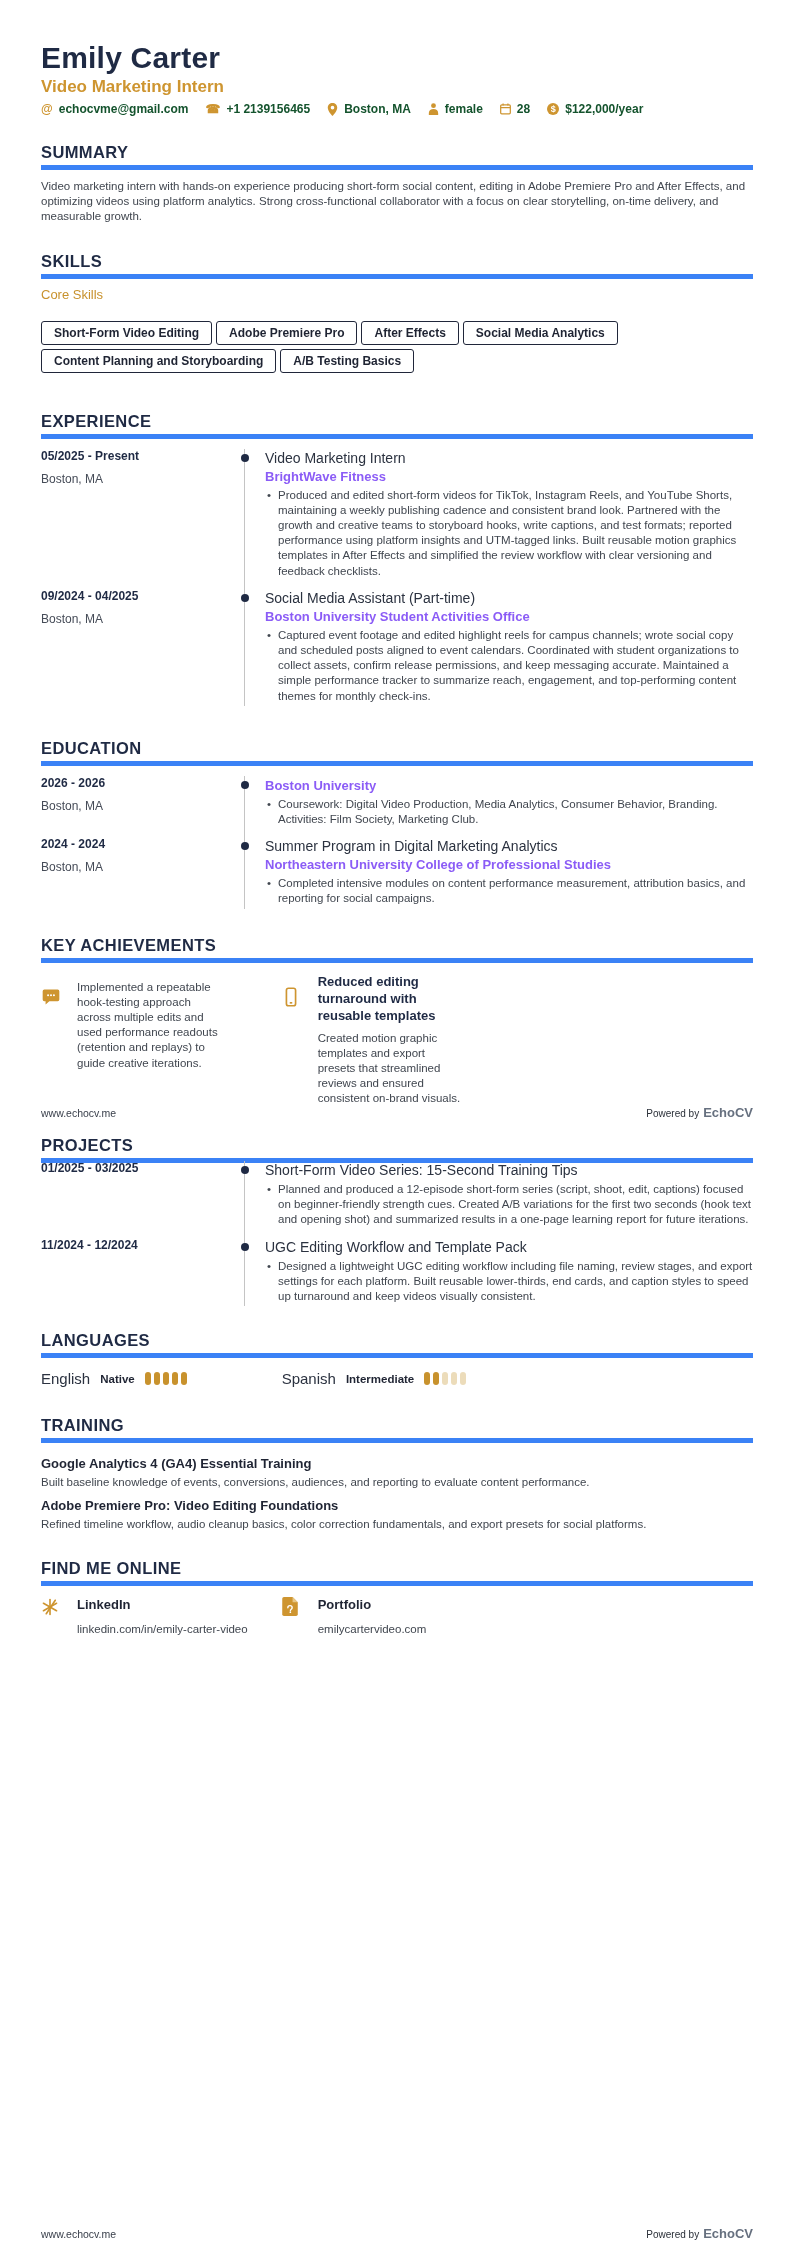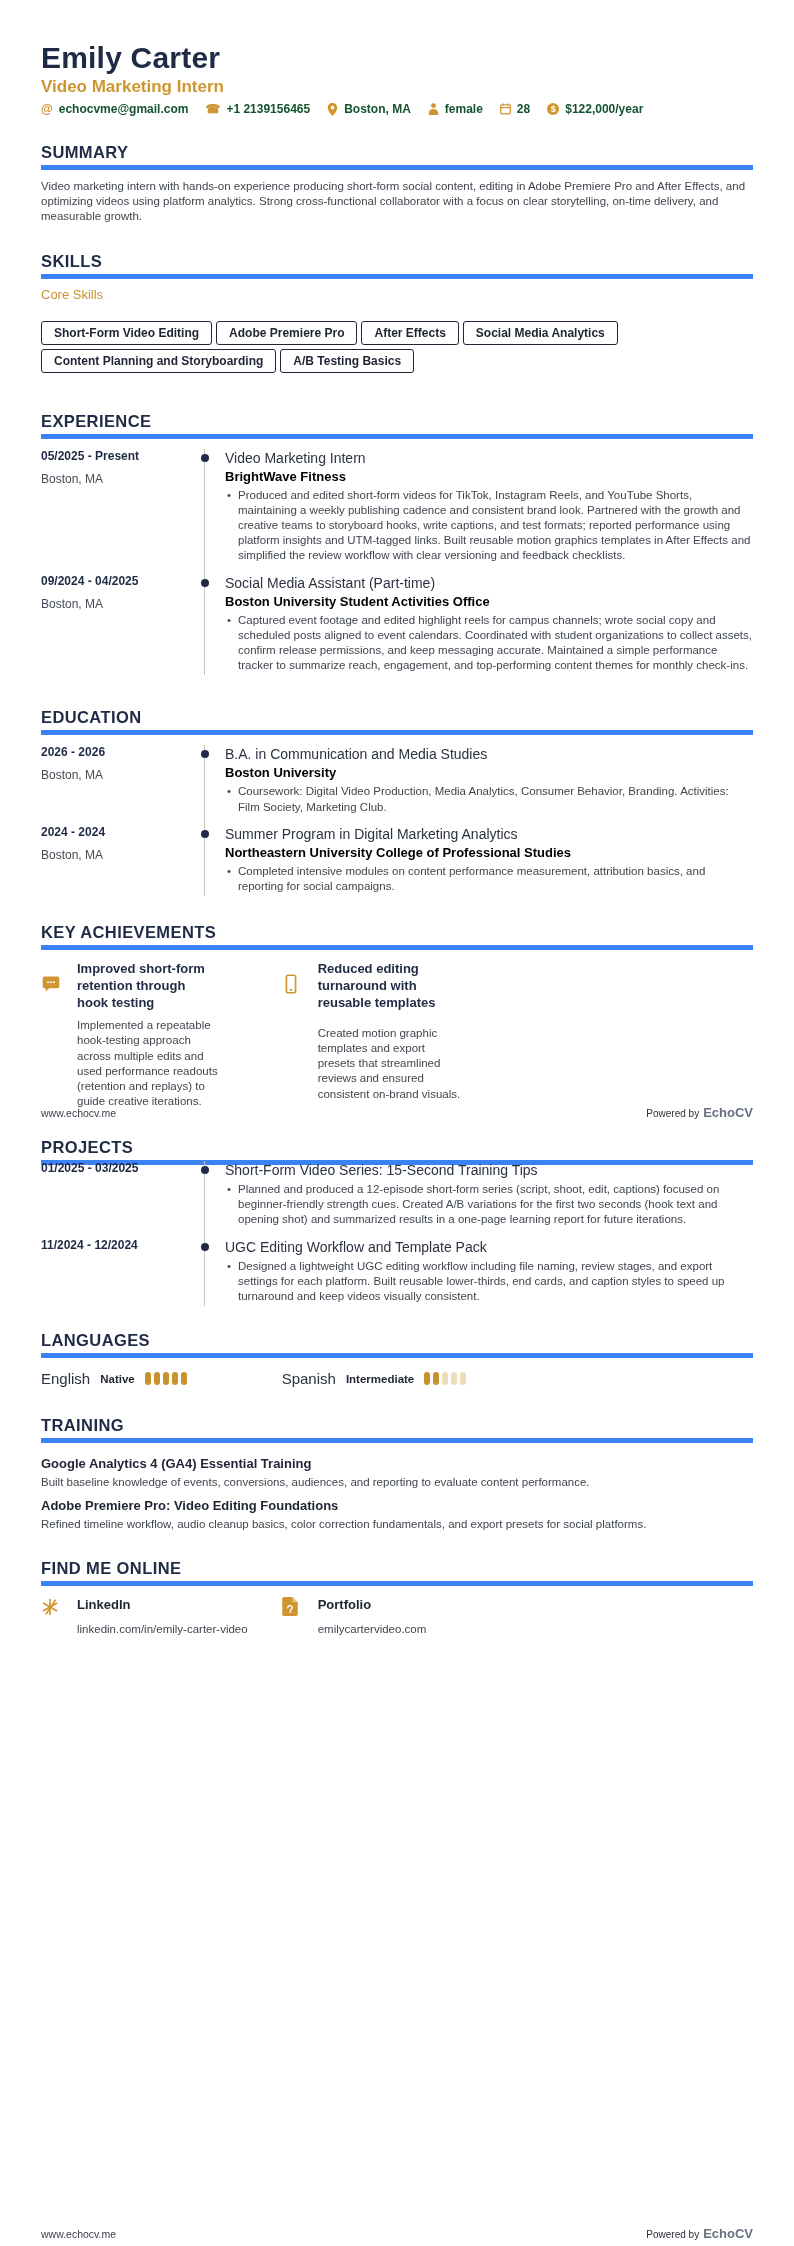--- a/index.html
+++ b/index.html
@@ -29,28 +29,28 @@
     padding-bottom:5px;border-bottom:5px solid #3b82f6;margin:0;
   }
   .summary-text{margin-top:9px;font-size:11.5px;line-height:15.2px;color:#40464f;}
   
   .skill-group{margin-top:8px;font-size:13px;line-height:16px;color:#c8922d;}
   .chips{margin-top:18px;display:flex;flex-wrap:wrap;gap:4px;max-width:712px;}
   .chip{border:1px solid #20263a;border-radius:3px;padding:5px 12px;font-size:12px;
     font-weight:bold;color:#1f2433;line-height:12px;background:#fff;}
   
   .entries{margin-top:10px;}
-  .t-entry{display:grid;grid-template-columns:163px 1fr;}
+  .t-entry{display:grid;grid-template-columns:163px 1fr;gap:40px;}
   .t-meta .dates{font-size:12px;font-weight:bold;color:#1f2a44;line-height:14px;}
   .t-meta .loc{margin-top:9px;font-size:12px;color:#454b57;line-height:14px;}
   .t-body{position:relative;border-left:1px solid #c4c4c4;padding:0 0 10px 20px;}
   .t-entry:last-child .t-body{padding-bottom:2px;}
   .t-dot{position:absolute;left:-4.5px;top:5px;width:8px;height:8px;border-radius:50%;background:#1f2a44;}
   .t-title{font-size:14px;line-height:18px;color:#2b3240;}
-  .t-company{margin-top:1px;font-size:13px;line-height:17px;font-weight:bold;color:#000000;}
+  .t-company{margin-top:1px;font-size:13px;line-height:17px;font-weight:bold;color:#8b5cf6;}
   .t-bullet{margin-top:3px;font-size:11.5px;line-height:15.2px;color:#40464f;
     padding-left:13px;position:relative;}
   .t-bullet::before{content:"•";position:absolute;left:2px;top:0;color:#40464f;}
   
   .grid3{margin-top:10px;display:grid;grid-template-columns:repeat(3,1fr);column-gap:10px;}
   .ach-item{display:grid;grid-template-columns:36px 1fr;column-gap:0;align-items:start;padding-right:52px;}
   .ach-icon{color:#ce9530;padding-top:14px;}
   .ach-title{font-size:13px;line-height:17px;font-weight:bold;color:#1f2a44;}
   .ach-text{margin-top:7px;font-size:11.5px;line-height:15.2px;color:#40464f;grid-column:2;}
   
@@ -189,21 +189,20 @@
     <div class="section edu">
       <h2 class="sec-head">EDUCATION</h2>
       <div class="entries">
         <div class="t-entry">
           <div class="t-meta">
             <div class="dates">2026 - 2026</div>
             <div class="loc">Boston, MA</div>
           </div>
           <div class="t-body">
             <span class="t-dot"></span>
-            <div class="t-title">B.A. in Communication and Media Studies</div>
             <div class="t-company">Boston University</div>
             <div class="t-bullet">Coursework: Digital Video Production, Media Analytics, Consumer Behavior, Branding. Activities: Film Society, Marketing Club.</div>
           </div>
         </div>
         <div class="t-entry">
           <div class="t-meta">
             <div class="dates">2024 - 2024</div>
             <div class="loc">Boston, MA</div>
           </div>
           <div class="t-body">
@@ -221,23 +220,20 @@
       <div class="grid3">
         <div class="ach-item">
           <span class="ach-icon">
             <svg class="icon-svg" width="20" height="20" viewBox="0 0 24 24" fill="currentColor">
                 <path d="M4 3h16a2 2 0 0 1 2 2v10a2 2 0 0 1-2 2H10l-4.5 4V17H4a2 2 0 0 1-2-2V5a2 2 0 0 1 2-2z"></path>
                 <circle cx="8.5" cy="10" r="1.2" fill="#fff"></circle>
                 <circle cx="12" cy="10" r="1.2" fill="#fff"></circle>
                 <circle cx="15.5" cy="10" r="1.2" fill="#fff"></circle>
               </svg>
           </span>
-          <div>
-            <div class="ach-title">Improved short-form retention through hook testing</div>
-          </div>
           <div class="ach-text">Implemented a repeatable hook-testing approach across multiple edits and used performance readouts (retention and replays) to guide creative iterations.</div>
         </div>
         <div class="ach-item">
           <span class="ach-icon">
             <svg class="icon-svg" width="18" height="20" viewBox="0 0 18 24" fill="none" stroke="currentColor" stroke-width="2">
                 <rect x="3.5" y="1.5" width="11" height="21" rx="2.5"></rect>
                 <line x1="7.5" y1="19" x2="10.5" y2="19"></line>
               </svg>
           </span>
           <div>

